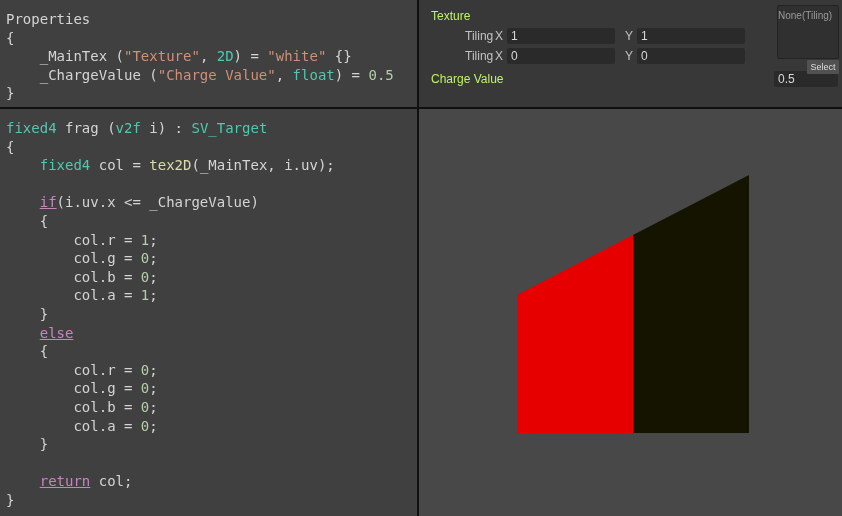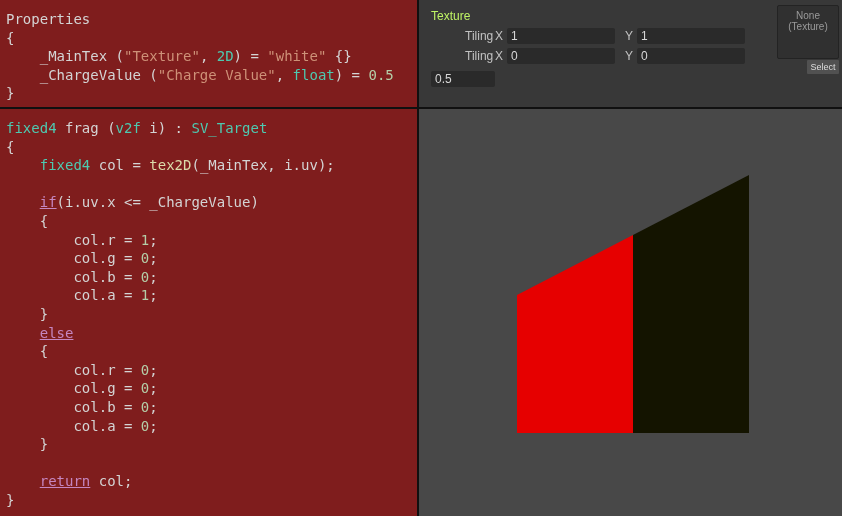--- a/index.html
+++ b/index.html
@@ -13,21 +13,21 @@
     overflow: hidden;
   }
   .grid {
     display: grid;
     grid-template-columns: 417px 425px;
     grid-template-rows: 107px 409px;
     gap: 2px;
     width: 842px;
     height: 516px;
   }
-  .cell { background: #7f1d1d; position: relative; }
+  .cell { background: #404040; position: relative; }
   .code { padding: 10px 6px 6px 6px; line-height: 18.6px; white-space: pre; }
   .inspector {
     background: #383838;
     font-family: -apple-system, Arial, sans-serif;
     font-size: 12px;
     color: #c2c2c2;
     padding: 6px 0 0 0;
   }
   .viewport { background: #484848; position: relative; }
 
@@ -65,21 +65,21 @@
   .texture-swatch {
     position: absolute;
     top: 5px; right: 5px;
     width: 62px; height: 54px;
     background: #303030;
     border: 1px solid #232323;
     border-radius: 2px;
     font-size: 10px;
     color: #9a9a9a;
     text-align: center;
-    display: flex; flex-direction: column; justify-content: flex-start;
+    display: flex; flex-direction: row; justify-content: flex-start;
     padding-top: 4px;
   }
   .select-btn {
     position: absolute;
     right: 5px; top: 60px;
     width: 32px; height: 14px;
     background: #515151;
     font-size: 9px;
     color: #ddd;
     text-align: center;
@@ -114,26 +114,27 @@
       <input class="insp-input xy-field" value="1" style="">
     </div>
     <div class="insp-row">
       <span class="insp-sublabel">Tiling</span>
       <span class="xy-lab">X</span>
       <input class="insp-input xy-field" value="0" style="">
       <span class="xy-lab">Y</span>
       <input class="insp-input xy-field" value="0" style="">
     </div>
     <div class="insp-row" style="margin-top:3px;">
+      <span class="insp-label" style="width:auto; flex:1;">Charge Value</span>
       <input class="insp-input charge-field" value="0.5" style="">
     </div>
 
     <div class="texture-swatch">
       <span>None</span>
-      <span>(Texture)</span>
+      <span>(Tiling)</span>
     </div>
     <div class="select-btn">Select</div>
   </div>
 
   <div class="cell code" id="code2"><div><span class="typ">fixed4</span><span class="pn"> frag (</span><span class="typ">v2f</span><span class="pn"> i) : </span><span class="typ">SV_Target</span></div><div><span class="pn">{</span></div><div><span class="pn">    </span><span class="typ">fixed4</span><span class="pn"> col = </span><span class="fn">tex2D</span><span class="pn">(_MainTex, i.uv);</span></div><div>&nbsp;</div><div><span class="pn">    </span><span class="kw">if</span><span class="pn">(i.uv.x &lt;= _ChargeValue)</span></div><div><span class="pn">    {</span></div><div><span class="pn">        col.r = </span><span class="num">1</span><span class="pn">;</span></div><div><span class="pn">        col.g = </span><span class="num">0</span><span class="pn">;</span></div><div><span class="pn">        col.b = </span><span class="num">0</span><span class="pn">;</span></div><div><span class="pn">        col.a = </span><span class="num">1</span><span class="pn">;</span></div><div><span class="pn">    }</span></div><div><span class="pn">    </span><span class="kw">else</span></div><div><span class="pn">    {</span></div><div><span class="pn">        col.r = </span><span class="num">0</span><span class="pn">;</span></div><div><span class="pn">        col.g = </span><span class="num">0</span><span class="pn">;</span></div><div><span class="pn">        col.b = </span><span class="num">0</span><span class="pn">;</span></div><div><span class="pn">        col.a = </span><span class="num">0</span><span class="pn">;</span></div><div><span class="pn">    }</span></div><div>&nbsp;</div><div><span class="pn">    </span><span class="kw">return</span><span class="pn"> col;</span></div><div><span class="pn">}</span></div></div>
 
   <div class="cell viewport">
     <div class="shape">
       <svg width="232" height="258" viewBox="0 0 232 258">
 

